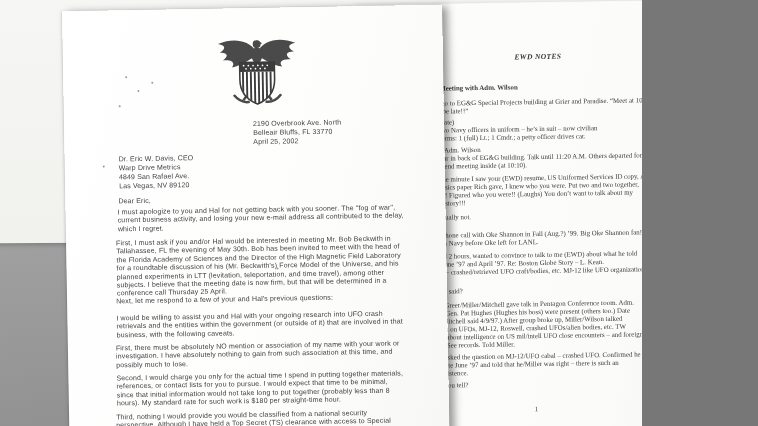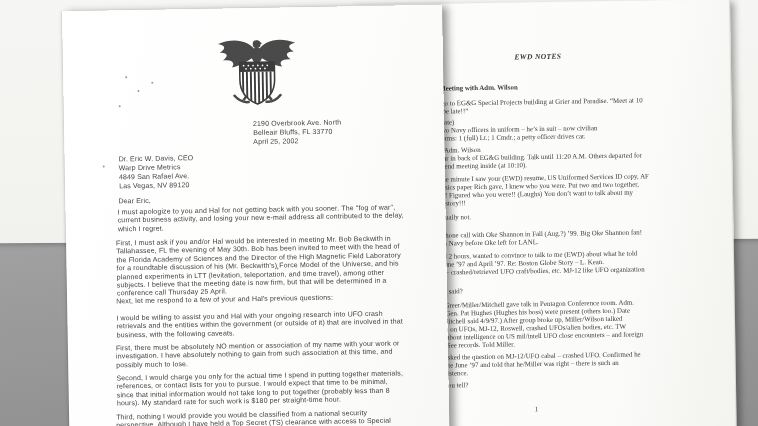--- a/index.html
+++ b/index.html
@@ -1,17 +1,17 @@
 <!DOCTYPE html>
 <html><head>
 <meta charset="utf-8">
 <style>
   html,body{margin:0;padding:0;background:#777;}
   .scene{
-    position:relative;width:758px;height:426px;overflow:hidden;
+    position:relative;width:642px;height:426px;overflow:hidden;
     background:linear-gradient(175deg,#acacac 0%,#a2a2a2 45%,#8e8e8e 100%);
     font-family:"Liberation Sans",sans-serif;
   }
   .backing{
     position:absolute;left:-14px;top:-14px;width:790px;height:255px;
     background:linear-gradient(180deg,#f6f6f4 0%,#f1f1ee 100%);
     transform:rotate(-0.35deg);
     box-shadow:0 2px 4px rgba(0,0,0,0.22);
   }
   .page{position:absolute;}

